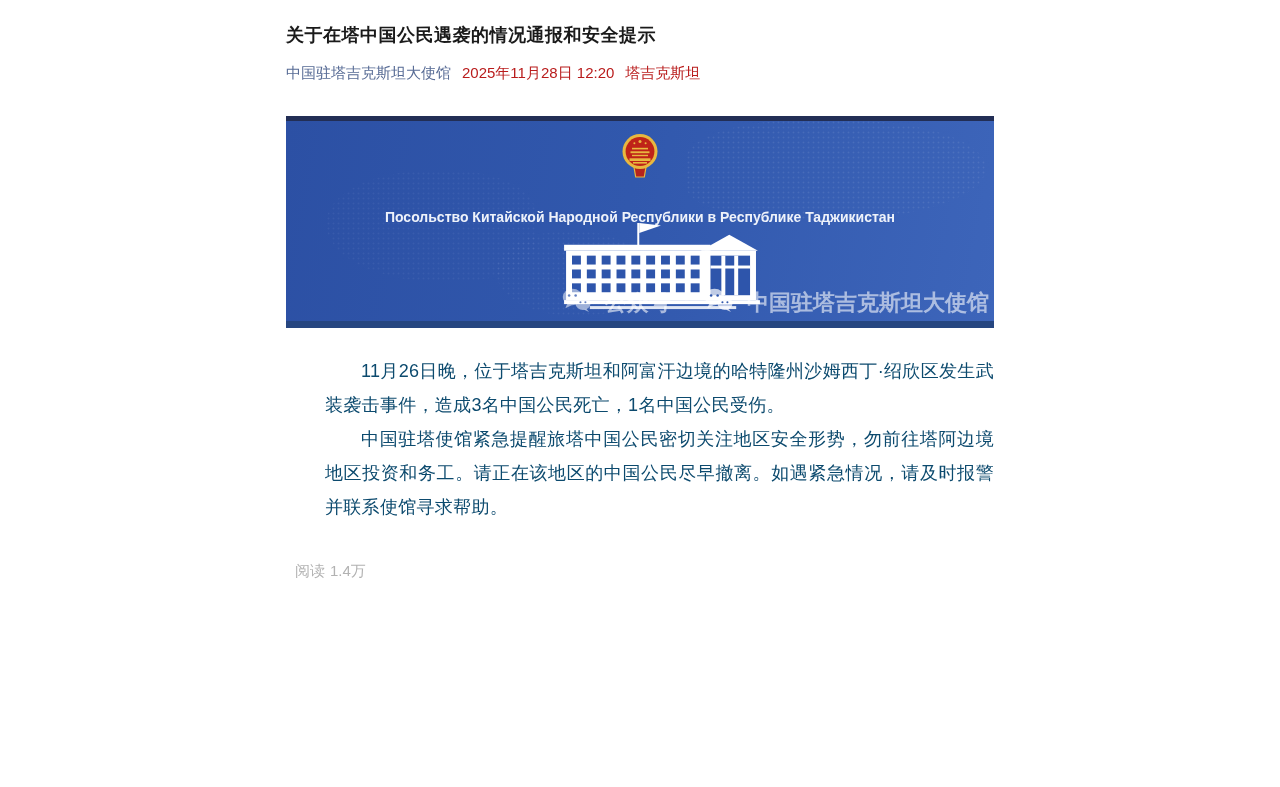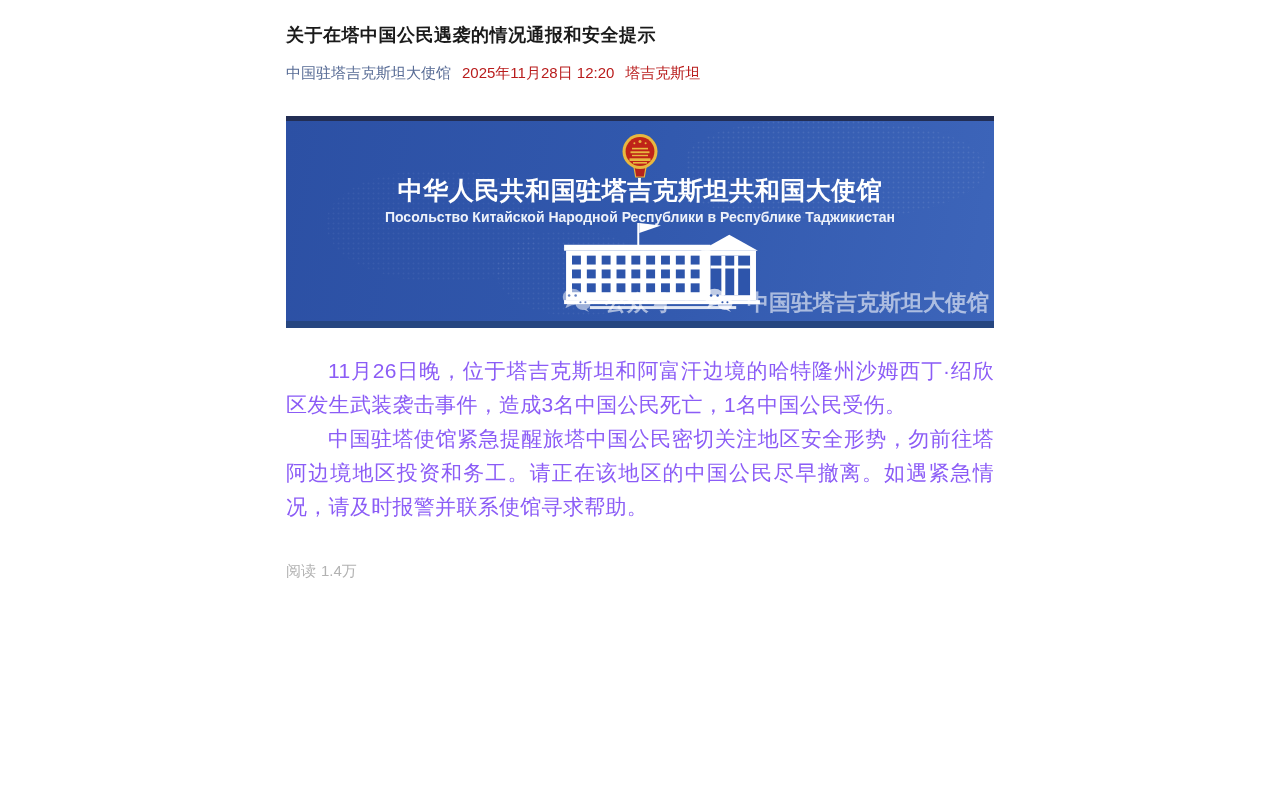--- a/index.html
+++ b/index.html
@@ -49,26 +49,26 @@
   .watermark {
     position:absolute; right:5px; bottom:9px; display:flex; align-items:center;
     gap:13px; color:rgba(255,255,255,0.58); font-size:22px; font-weight:bold;
     white-space:nowrap;
   }
   .wm-sep { opacity:0.8; }
 
   
   .article-body { margin-top:26px; }
   .article-body p {
-    font-size:21px; line-height:34px; color:#8b5cf6;
-    text-align:justify; text-indent:2em; letter-spacing:0.3px;
+    font-size:18px; line-height:34px; color:#0c4a6e;
+    text-align:justify; text-indent:2em; letter-spacing:0.3px;margin-left:39px;
   }
   .read-stats {
     margin-top:38px; font-size:15px; color:#b2b2b2;
-    display:flex; gap:5px; align-items:flex-end;
+    display:flex; gap:5px; align-items:flex-end;margin-left:9px;
   }
 </style>
 </head>
 <body>
 
 <div class="article">
 
   <h1 class="page-title">关于在塔中国公民遇袭的情况通报和安全提示</h1>
 
   <div class="byline">
@@ -93,21 +93,20 @@
         <circle cx="13.4" cy="10.2" r="1" fill="#e8b83f"></circle>
         <circle cx="24.6" cy="10.2" r="1" fill="#e8b83f"></circle>
         <rect x="11" y="14.8" width="16" height="1.6" fill="#e8b83f"></rect>
         <rect x="9.5" y="18.3" width="19" height="1.9" fill="#e8b83f"></rect>
         <rect x="11" y="21.8" width="16" height="1.4" fill="#e8b83f"></rect>
         <rect x="8.5" y="25.3" width="21" height="2.7" fill="#e8b83f"></rect>
         <rect x="12" y="29" width="14" height="1.6" fill="#e8b83f"></rect>
       </svg>
     </span>
 
-    <div class="banner-zh">中华人民共和国驻塔吉克斯坦共和国大使馆</div>
     <div class="banner-ru">Посольство Китайской Народной Республики в Республике Таджикистан</div>
 
     <span class="building">
       <svg width="198" height="91" viewBox="0 0 200 92">
         <g fill="#ffffff">
           <rect x="74" y="0" width="2" height="24"></rect>
           <polygon points="76,0 98,2.5 76,10"></polygon>
           <rect x="0" y="22" width="148" height="6"></rect>
           <rect x="2" y="28" width="144" height="50"></rect>
           <polygon points="138,28 167,12 196,28"></polygon>

